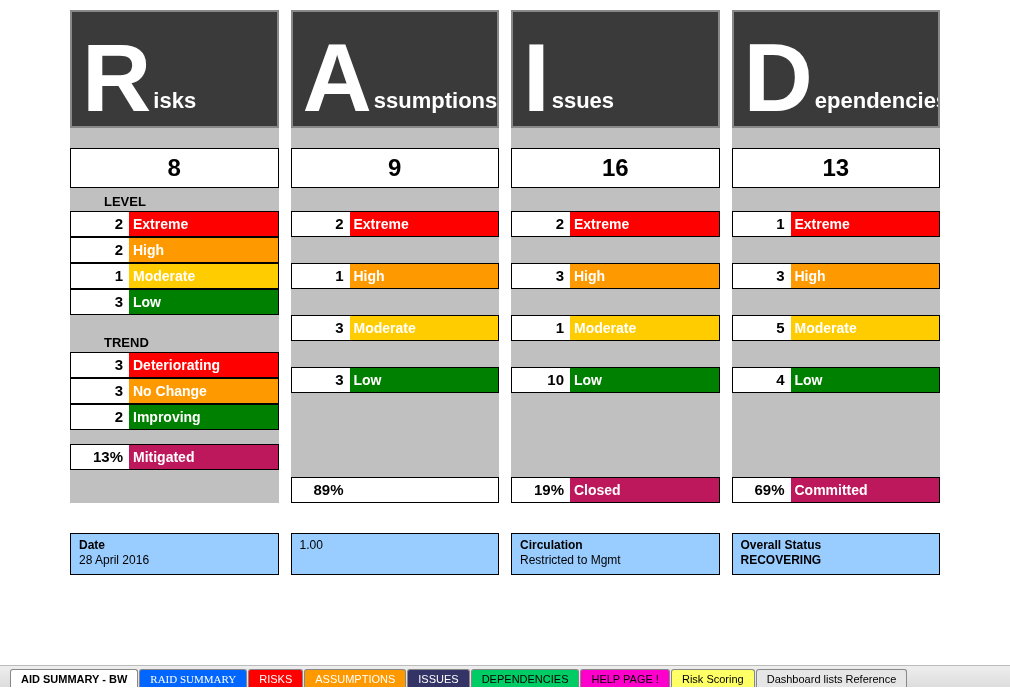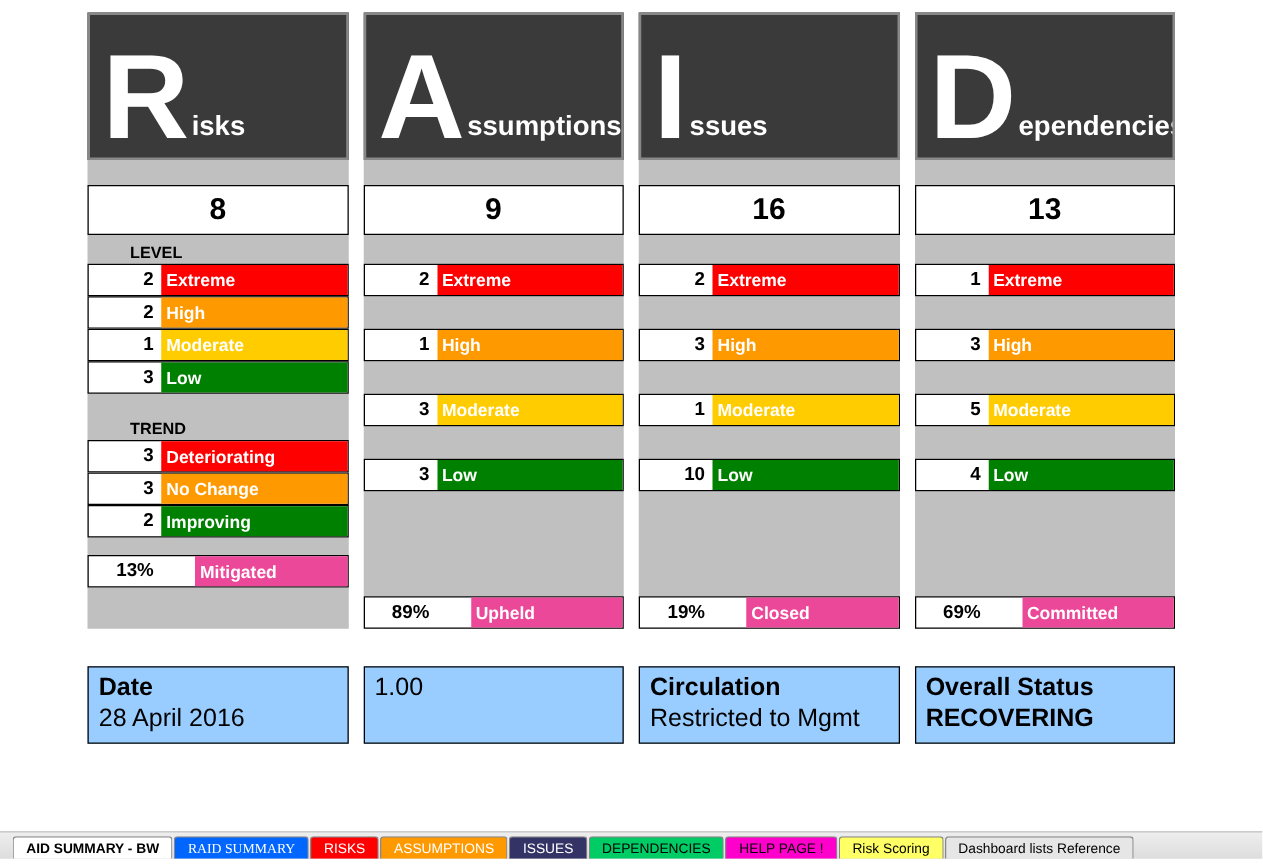--- a/index.html
+++ b/index.html
@@ -88,28 +88,27 @@
     white-space: nowrap;
     overflow: hidden;
   }
   .c-extreme { background: #ff0000; }
   .c-high { background: #ff9900; }
   .c-moderate { background: #ffcc00; }
   .c-low { background: #008000; }
   .c-deteriorating { background: #ff0000; }
   .c-nochange { background: #ff9900; }
   .c-improving { background: #008000; }
-  .c-status { background: #ec4899; }
+  .c-status { background: #be185d; }
   .status-row {
     display: flex;
     height: 26px;
     border: 1px solid #000;
     background: #fff;
     margin-top: 14px;
-    gap: 27px;
   }
   .status-pct {
     width: 58px;
     text-align: right;
     padding-right: 6px;
     font-weight: bold;
     font-size: 15px;
     line-height: 24px;
   }
   .status-label {
@@ -124,21 +123,21 @@
     display: flex;
     gap: 12px;
     padding: 0 70px;
     margin-top: 30px;
   }
   .meta-box {
     flex: 1;
     background: #99ccff;
     border: 1px solid #000;
     padding: 4px 8px 6px 8px;
-    font-size: 20px;
+    font-size: 12px;
     line-height: 1.25;
   }
   .meta-title { font-weight: bold; }
   .tabs {
     position: absolute;
     bottom: 6px;
     left: 0;
     right: 0;
     height: 22px;
     display: flex;
@@ -243,21 +242,20 @@
         <div class="level-label c-moderate">Moderate</div>
       </div>
       <div style="height: 26px;"></div>
       <div class="level-row">
         <div class="level-num">3</div>
         <div class="level-label c-low">Low</div>
       </div>
       <div style="height: 70px;"></div>
       <div class="status-row">
         <div class="status-pct">89%</div>
-        <div class="status-label c-status">Upheld</div>
       </div>
     </div>
     <div class="column">
       <div class="header-card">
         <span class="big-letter">I</span>
         <span class="header-suffix">ssues</span>
       </div>
       <div class="count-box">16</div>
       <div style="height: 23px;"></div>
       <div class="level-row">

